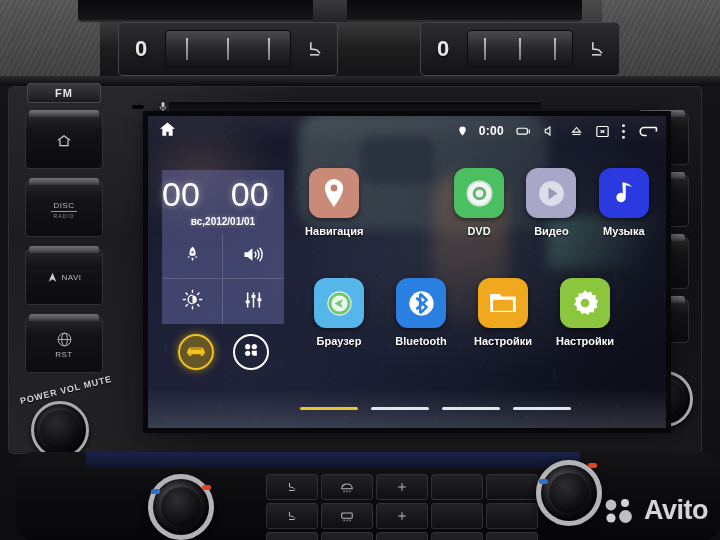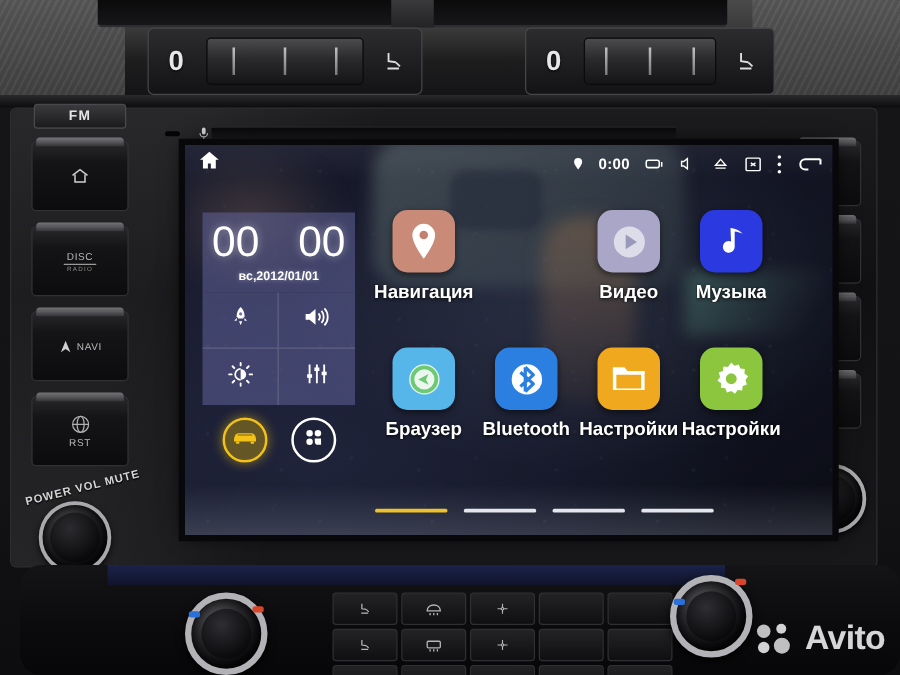--- a/index.html
+++ b/index.html
@@ -144,21 +144,21 @@
   .statusbar { position:absolute; left:0; right:0; top:0; height:30px;
     display:flex; align-items:center; padding:0 8px 0 10px; }
   .sb-home { margin-right:auto; }
   .sb-right { display:flex; align-items:center; gap:11px; }
   .sb-clock { color:#fff; font-size:12px; font-weight:700; letter-spacing:.3px; }
   .sb-ic { display:flex; align-items:center; }
 
   
   .leftcol { position:absolute; left:14px; top:54px; width:122px; }
   .clockcard { background:rgba(110,112,175,.46); padding:8px 0 7px; text-align:center; }
-  .clock-row { display:flex; justify-content:center; gap:31px; }
+  .clock-row { display:flex; gap:31px; }
   .clock-num { color:#fff; font-size:34px; font-weight:400; line-height:.95;
     text-shadow:0 0 7px rgba(255,255,255,.45); font-family:"Liberation Sans", sans-serif; }
   .clock-date { color:#fff; font-size:10px; font-weight:700; margin-top:6px;
     text-shadow:0 0 4px rgba(255,255,255,.4); }
 
   .togglegrid { display:grid; grid-template-columns:1fr 1fr; grid-template-rows:45px 45px;
     background:rgba(110,112,175,.46); }
   .tcell { display:flex; align-items:center; justify-content:center;
     border-right:1px solid rgba(255,255,255,.16); border-bottom:1px solid rgba(255,255,255,.16); }
   .tcell:nth-child(2n) { border-right:none; }
@@ -172,21 +172,21 @@
     box-shadow:0 0 9px rgba(242,194,26,.55); }
   .rbtn.apps { border:2px solid #fff; }
 
   
   .appgrid { position:absolute; left:150px; top:52px; right:6px; }
   .approw { display:flex; height:110px; }
   .app { width:82px; display:flex; flex-direction:column; align-items:center; }
   .app-spacer { width:82px; }
   .app-ic { width:50px; height:50px; border-radius:12px; display:flex;
     align-items:center; justify-content:center; box-shadow:0 2px 5px rgba(0,0,0,.5); }
-  .app-lb { color:#fff; font-size:15px; font-weight:700; margin-top:7px;
+  .app-lb { color:#fff; font-size:11px; font-weight:700; margin-top:7px;
     text-shadow:0 1px 3px rgba(0,0,0,.95); white-space:nowrap; max-width:82px;
     overflow:hidden; }
 
   
   .pages { position:absolute; left:152px; bottom:18px; display:flex; gap:13px; }
   .pg { width:58px; height:3px; background:#e9e9ef; border-radius:2px; }
   .pg.on { background:#f2c21a; }
 
   
   .glare { position:absolute; left:0; right:0; bottom:-6px; height:46px;
@@ -494,20 +494,31 @@
             <svg width="26" height="30" viewBox="0 0 24 28" fill="#fff">
               <path d="M12 1a8.5 8.5 0 0 0-8.5 8.5C3.5 16 12 27 12 27s8.5-11 8.5-17.5A8.5 8.5 0 0 0 12 1z"></path>
               <circle cx="12" cy="9.3" r="3.2" fill="#c4806d"></circle>
             </svg>
           </div>
           <div class="app-lb">Навигация</div>
         </div>
 
         <div class="app-spacer"></div>
 
+        <div class="app">
+          <div class="app-ic" style="background:#4cbf62">
+            <svg width="31" height="31" viewBox="0 0 24 24">
+              <circle cx="12" cy="12" r="10" fill="#f2f6f2"></circle>
+              <circle cx="12" cy="12" r="9.4" fill="none" stroke="#c9d8cc" stroke-width=".8"></circle>
+              <circle cx="12" cy="12" r="4.1" fill="none" stroke="#64b877" stroke-width="2.4"></circle>
+              <circle cx="12" cy="12" r="1.9" fill="#e9f2ea"></circle>
+            </svg>
+          </div>
+          <div class="app-lb">DVD</div>
+        </div>
 
         <div class="app">
           <div class="app-ic" style="background:#a9a6c8">
             <svg width="31" height="31" viewBox="0 0 24 24">
               <circle cx="12" cy="12" r="9.6" fill="#ddddea"></circle>
               <path d="M9.7 7.4l7 4.6-7 4.6z" fill="#9a98bb"></path>
             </svg>
           </div>
           <div class="app-lb">Видео</div>
         </div>

